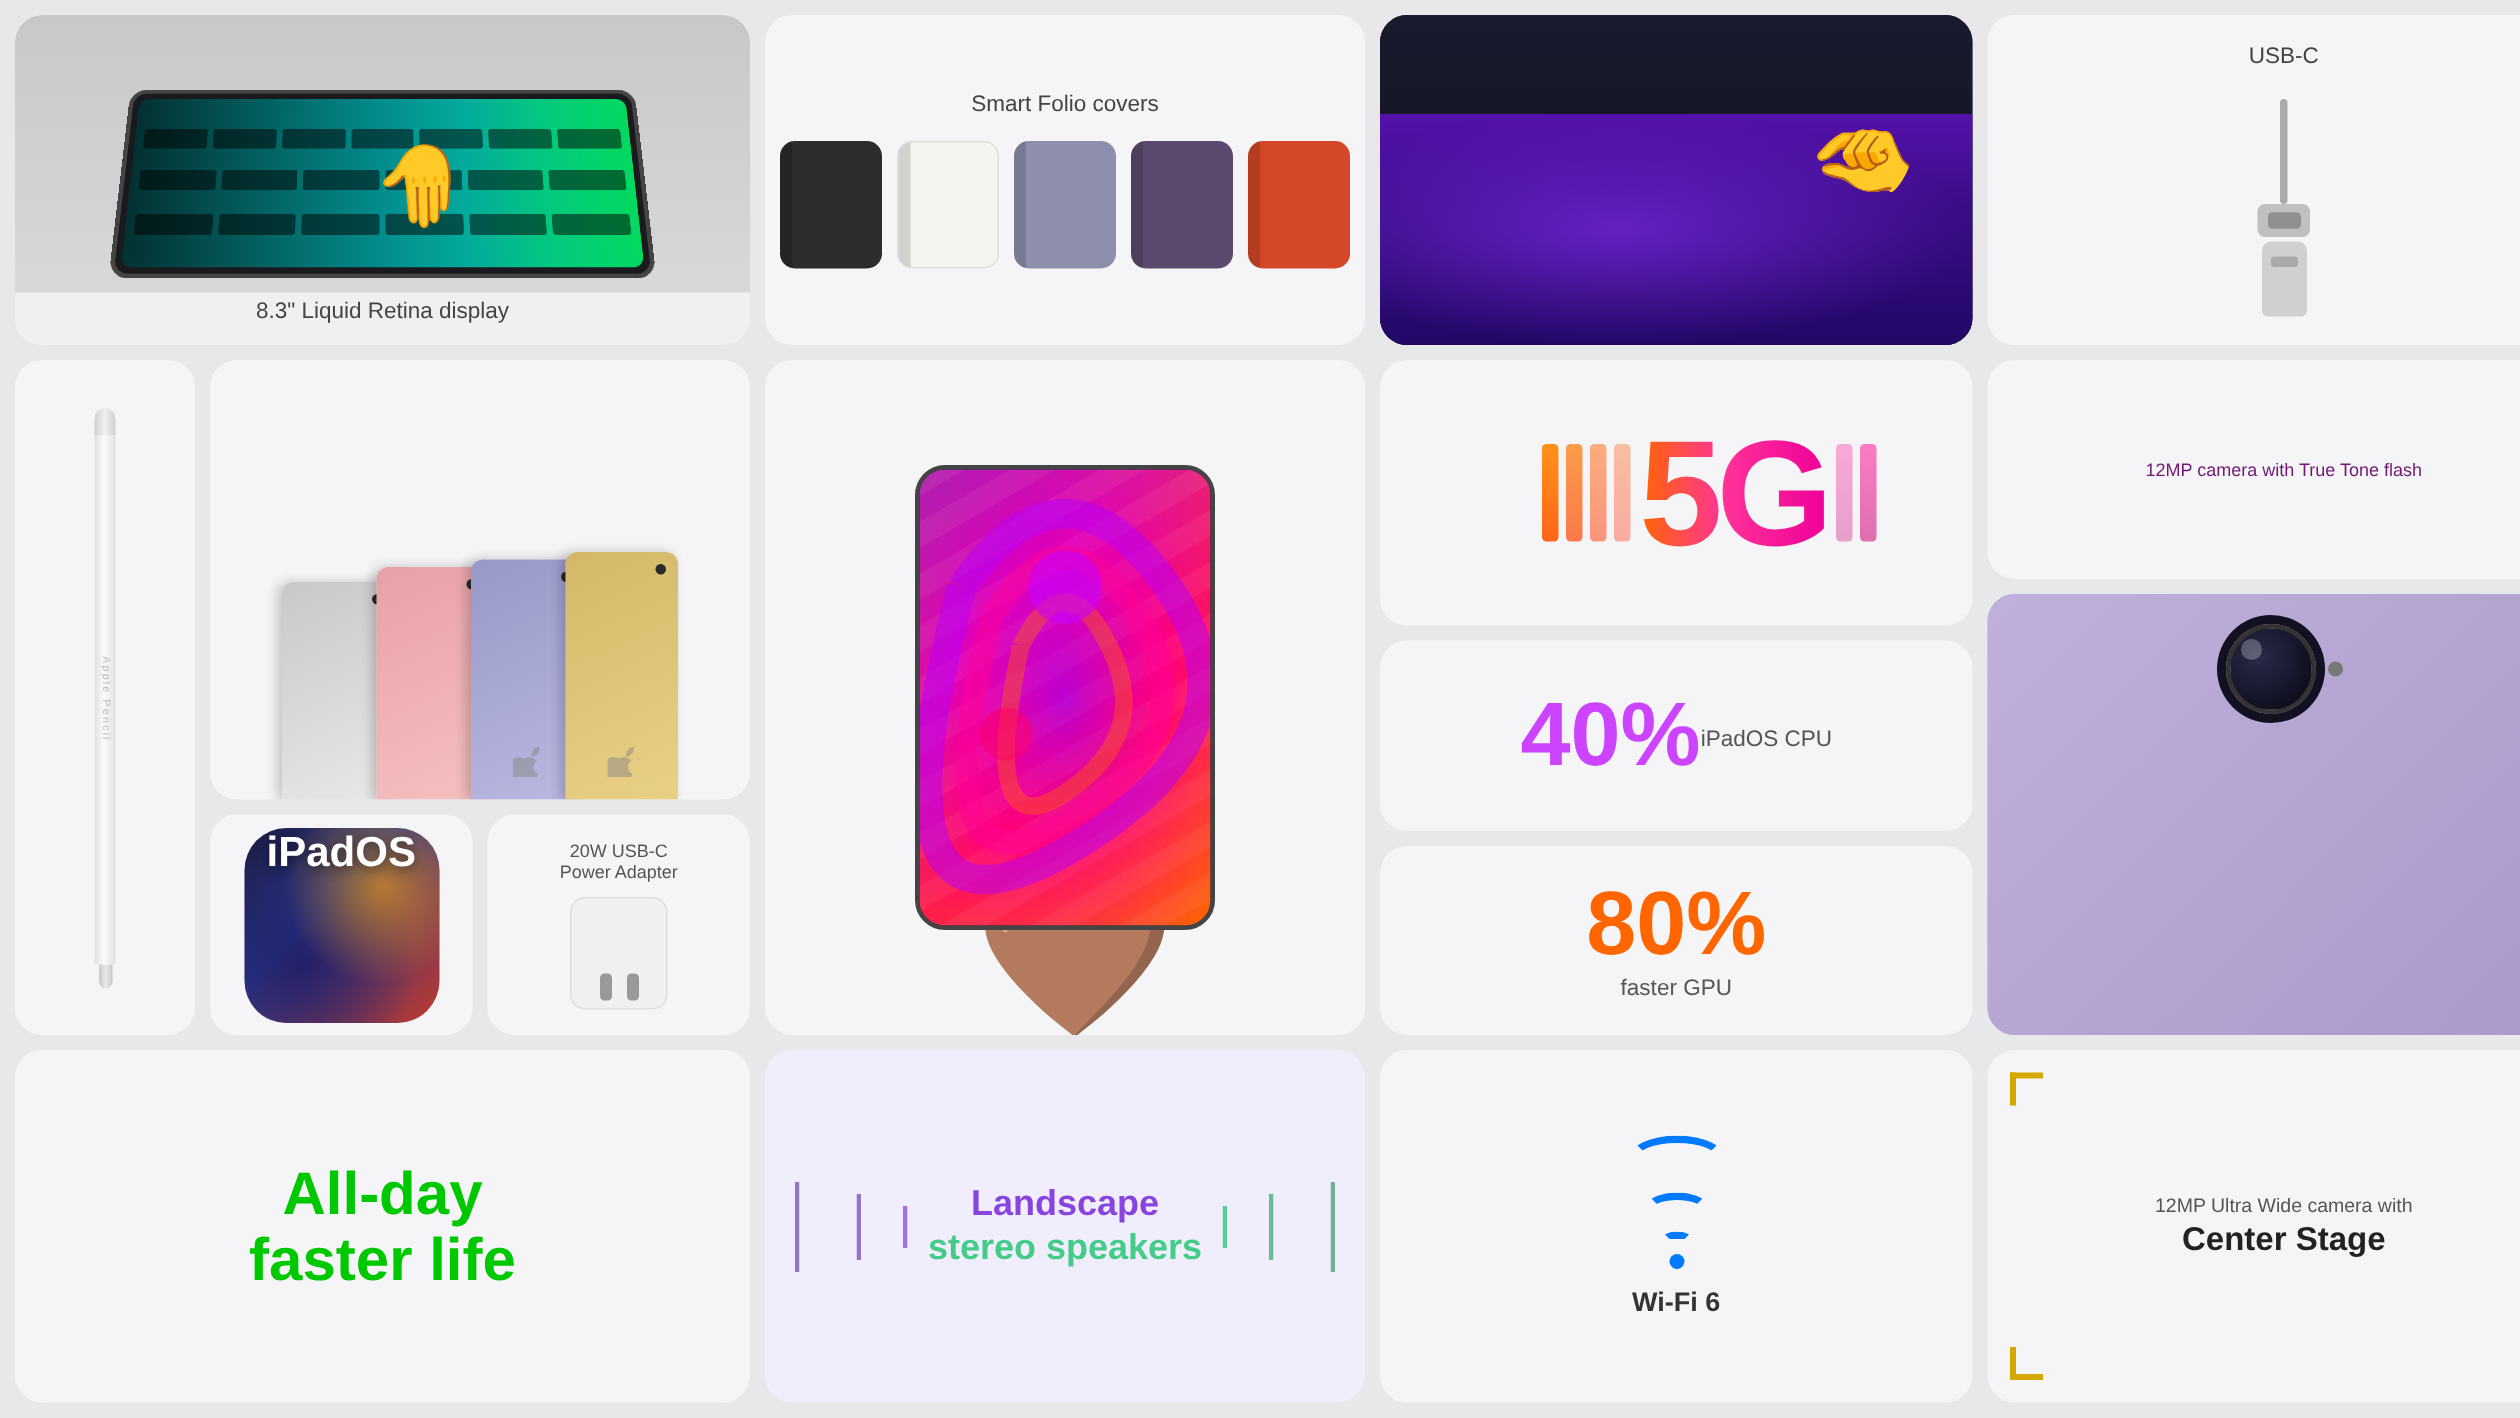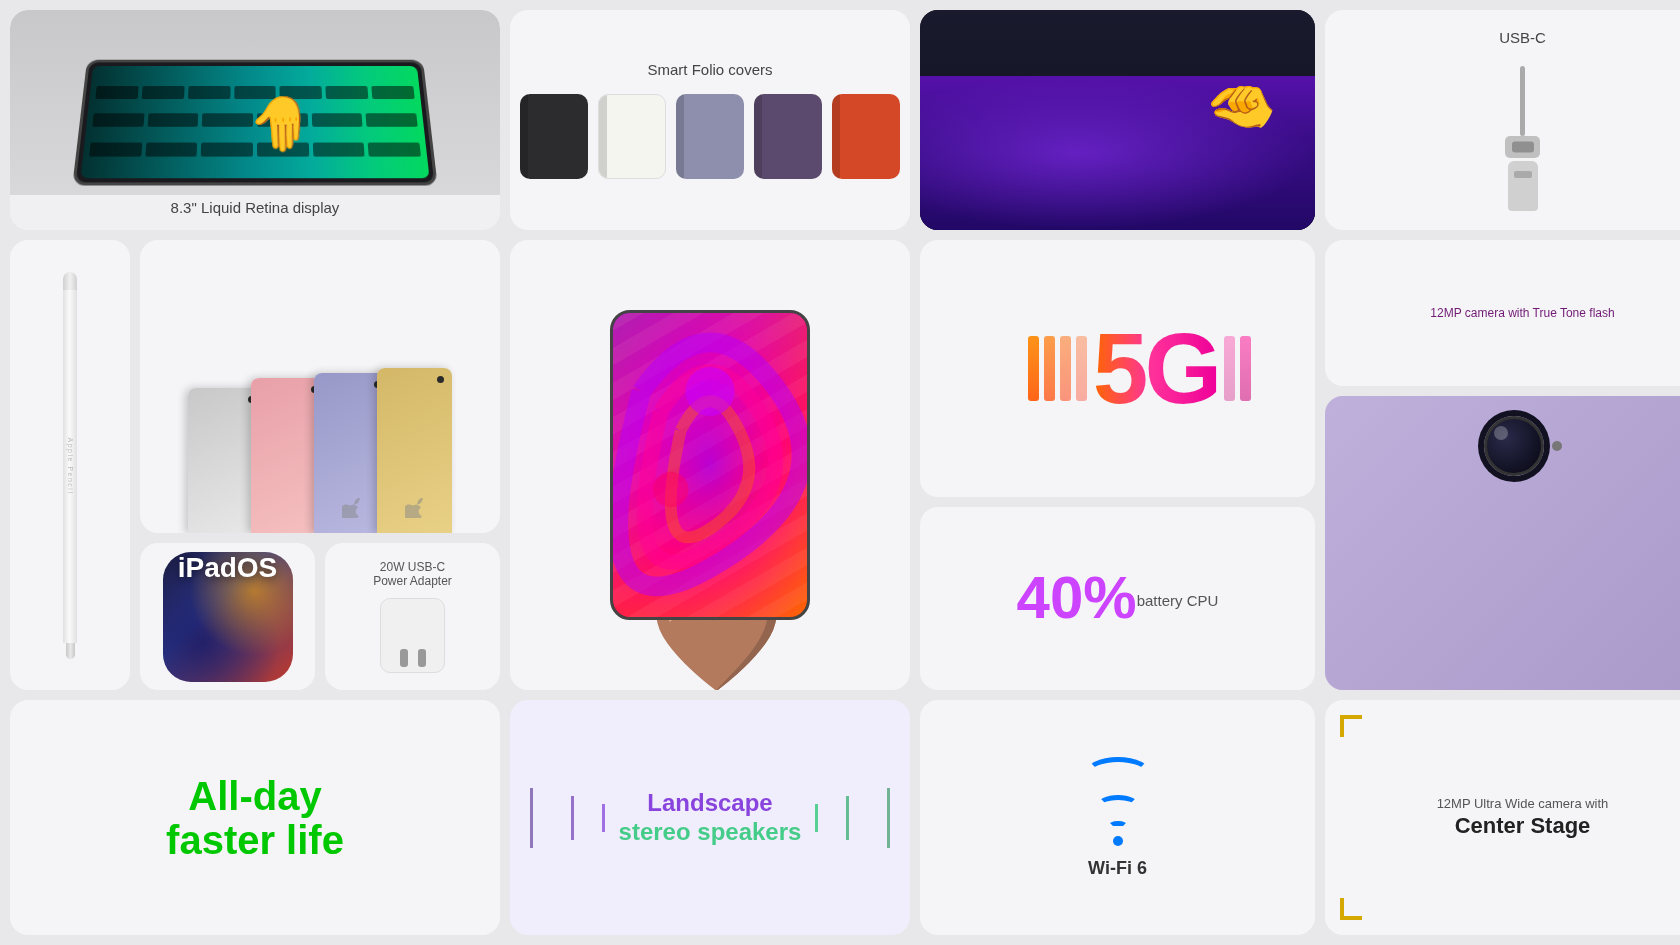--- a/index.html
+++ b/index.html
@@ -684,21 +684,25 @@
         <div style="font-size:100px;font-weight:900;background:linear-gradient(90deg,#ff6600 0%,#ff3399 45%,#ee0099 100%);-webkit-background-clip:text;-webkit-text-fill-color:transparent;background-clip:text;letter-spacing:-4px;line-height:1;">5G</div>
 
         <div style="display:flex;gap:5px;align-items:center;margin-left:4px;">
           <div style="width:11px;height:65px;background:linear-gradient(180deg,#ff1a99,#cc0077);border-radius:3px;opacity:0.35;"></div>
           <div style="width:11px;height:65px;background:linear-gradient(180deg,#ff1a99,#cc0077);border-radius:3px;opacity:0.55;"></div>
         </div>
       </div>
     </div>
     <div class="cpu-card">
       <div style="font-size:60px;font-weight:700;color:#cc44ff;line-height:1;">40%</div>
-      <div style="font-size:15px;color:#555;margin-top:4px;">battery CPU</div>
+      <div style="font-size:15px;color:#555;margin-top:4px;">iPadOS CPU</div>
+    </div>
+    <div class="gpu-card">
+      <div style="font-size:60px;font-weight:700;color:#ff6600;line-height:1;">80%</div>
+      <div style="font-size:15px;color:#555;margin-top:4px;">faster GPU</div>
     </div>
   </div>
 
   <div class="col5-row2">
     <div class="camera-label-card">
       <div class="camera-label-text">12MP camera with True Tone flash</div>
     </div>
     <div class="camera-visual-card">
       <div class="ipad-back-view">
         <div style="position:absolute;top:20px;left:50%;transform:translateX(-50%);display:flex;flex-direction:row;align-items:center;gap:8px;">

